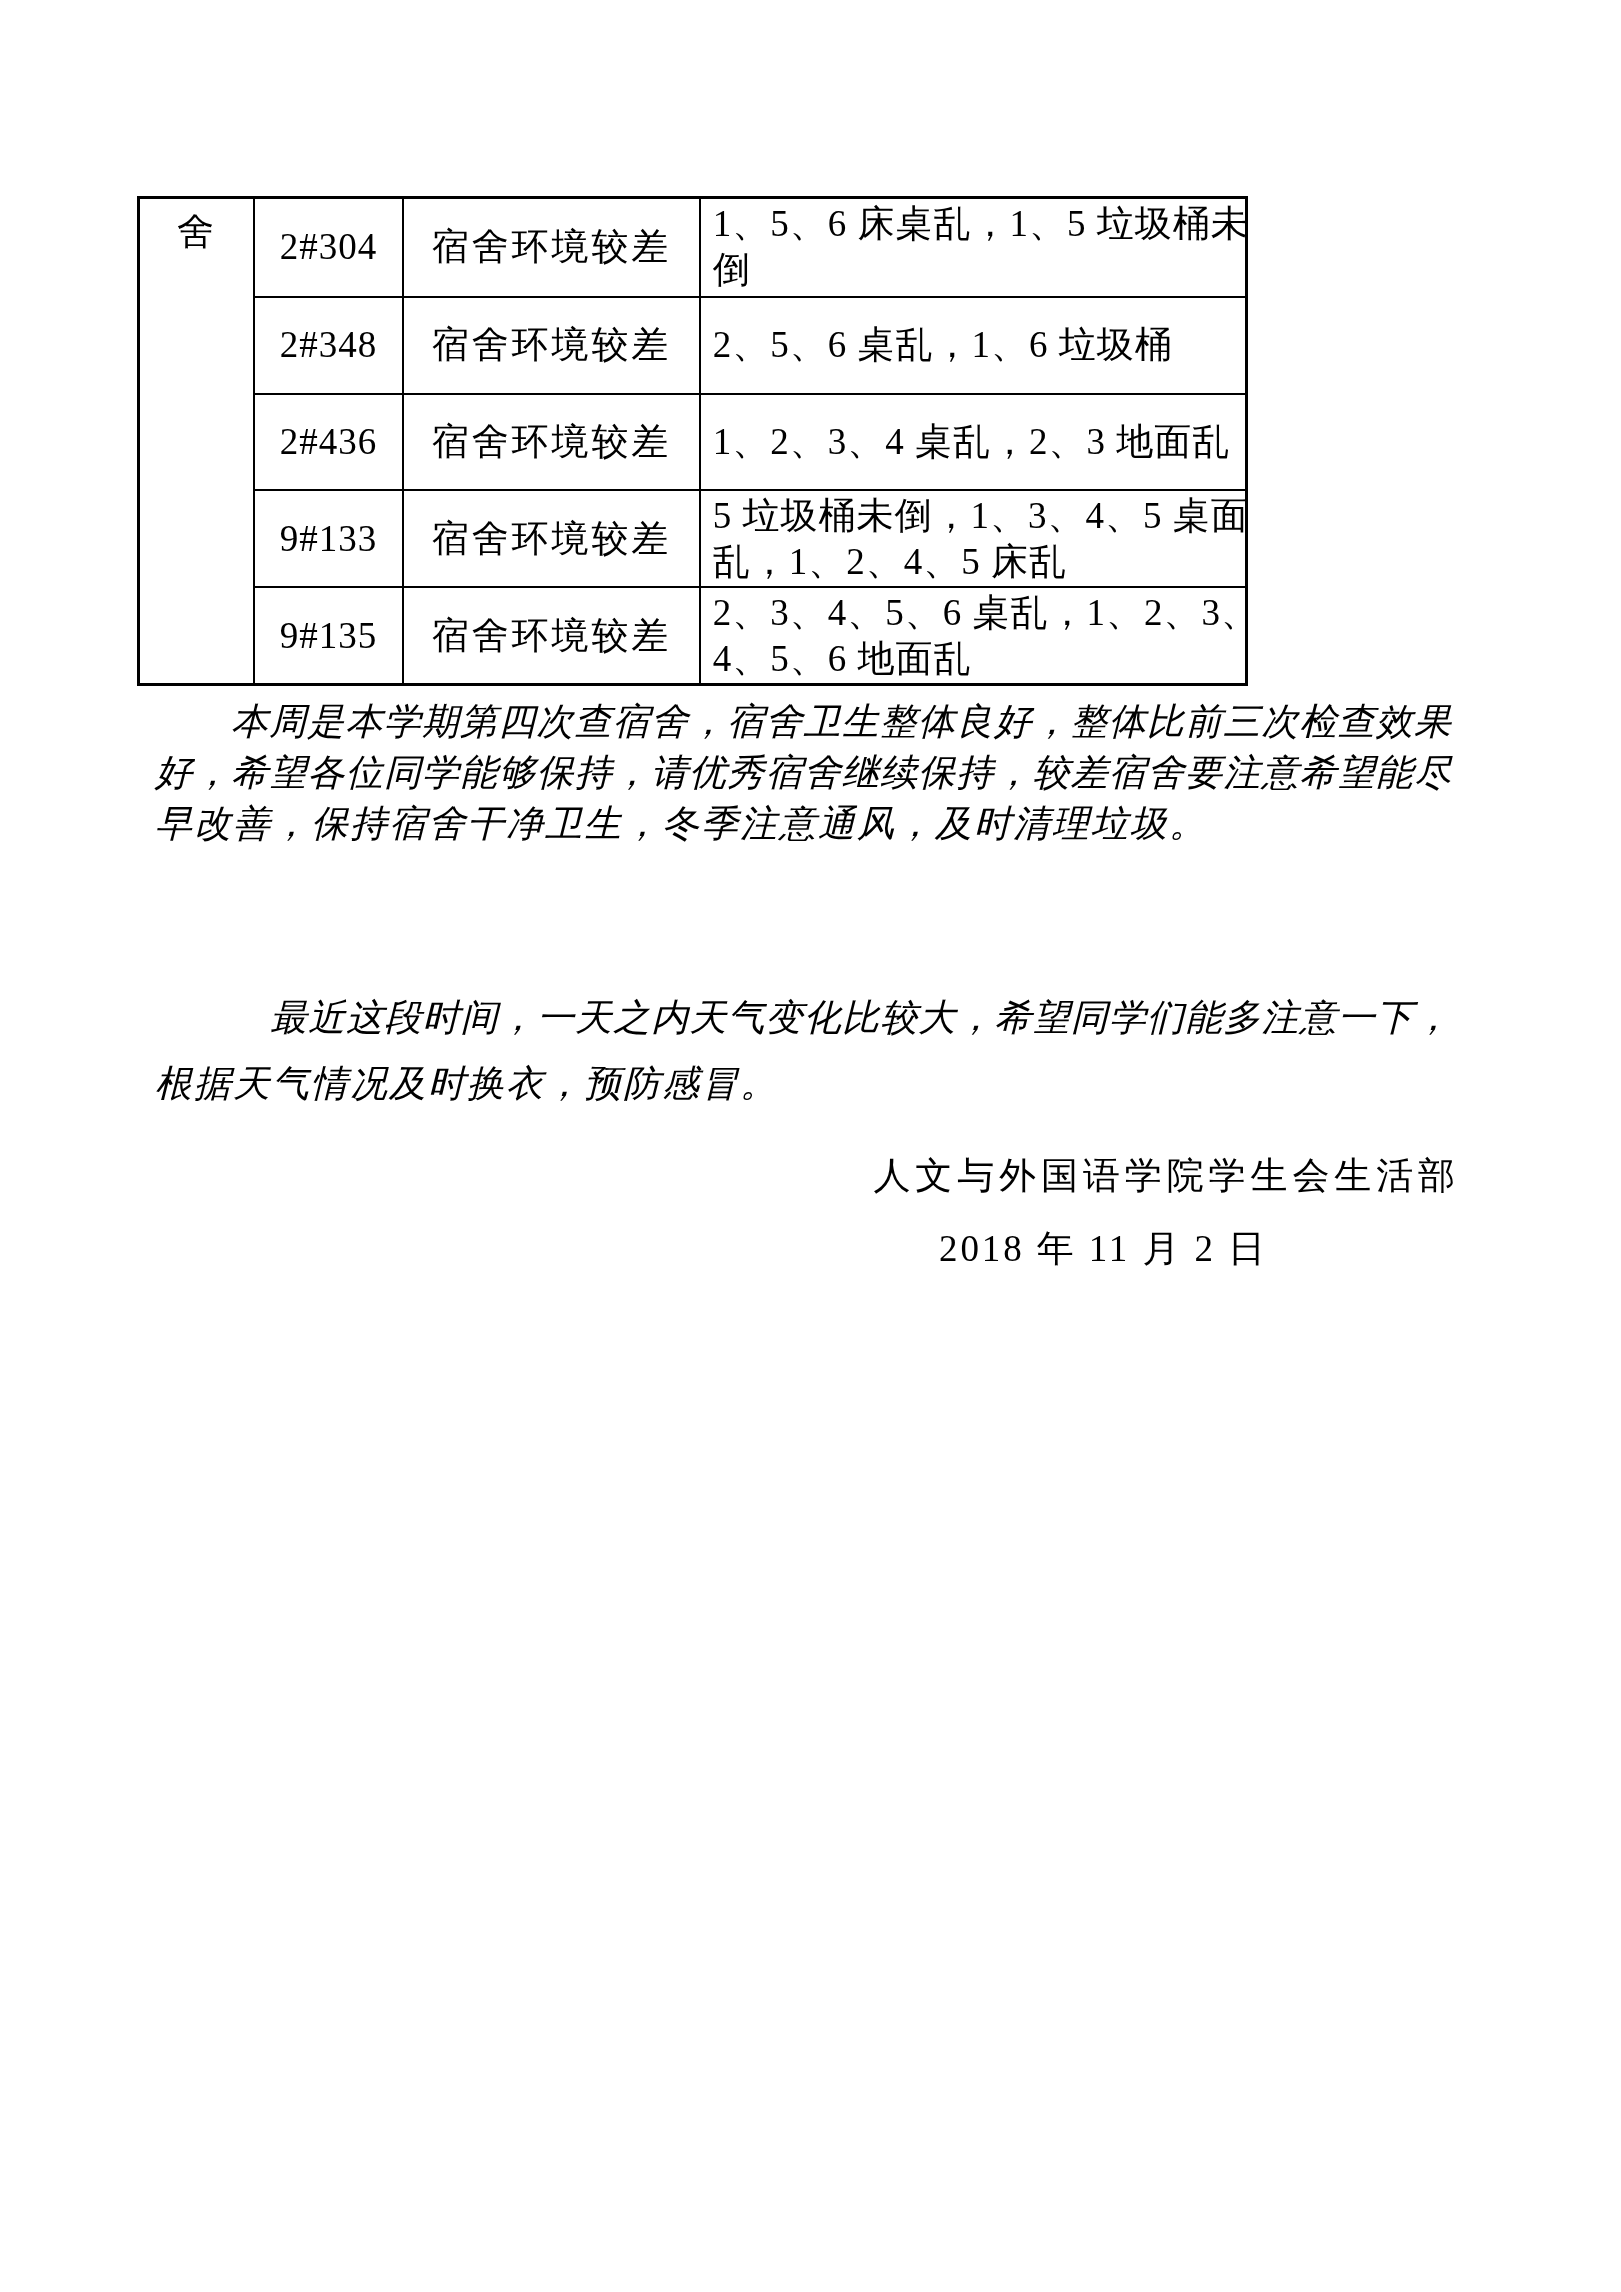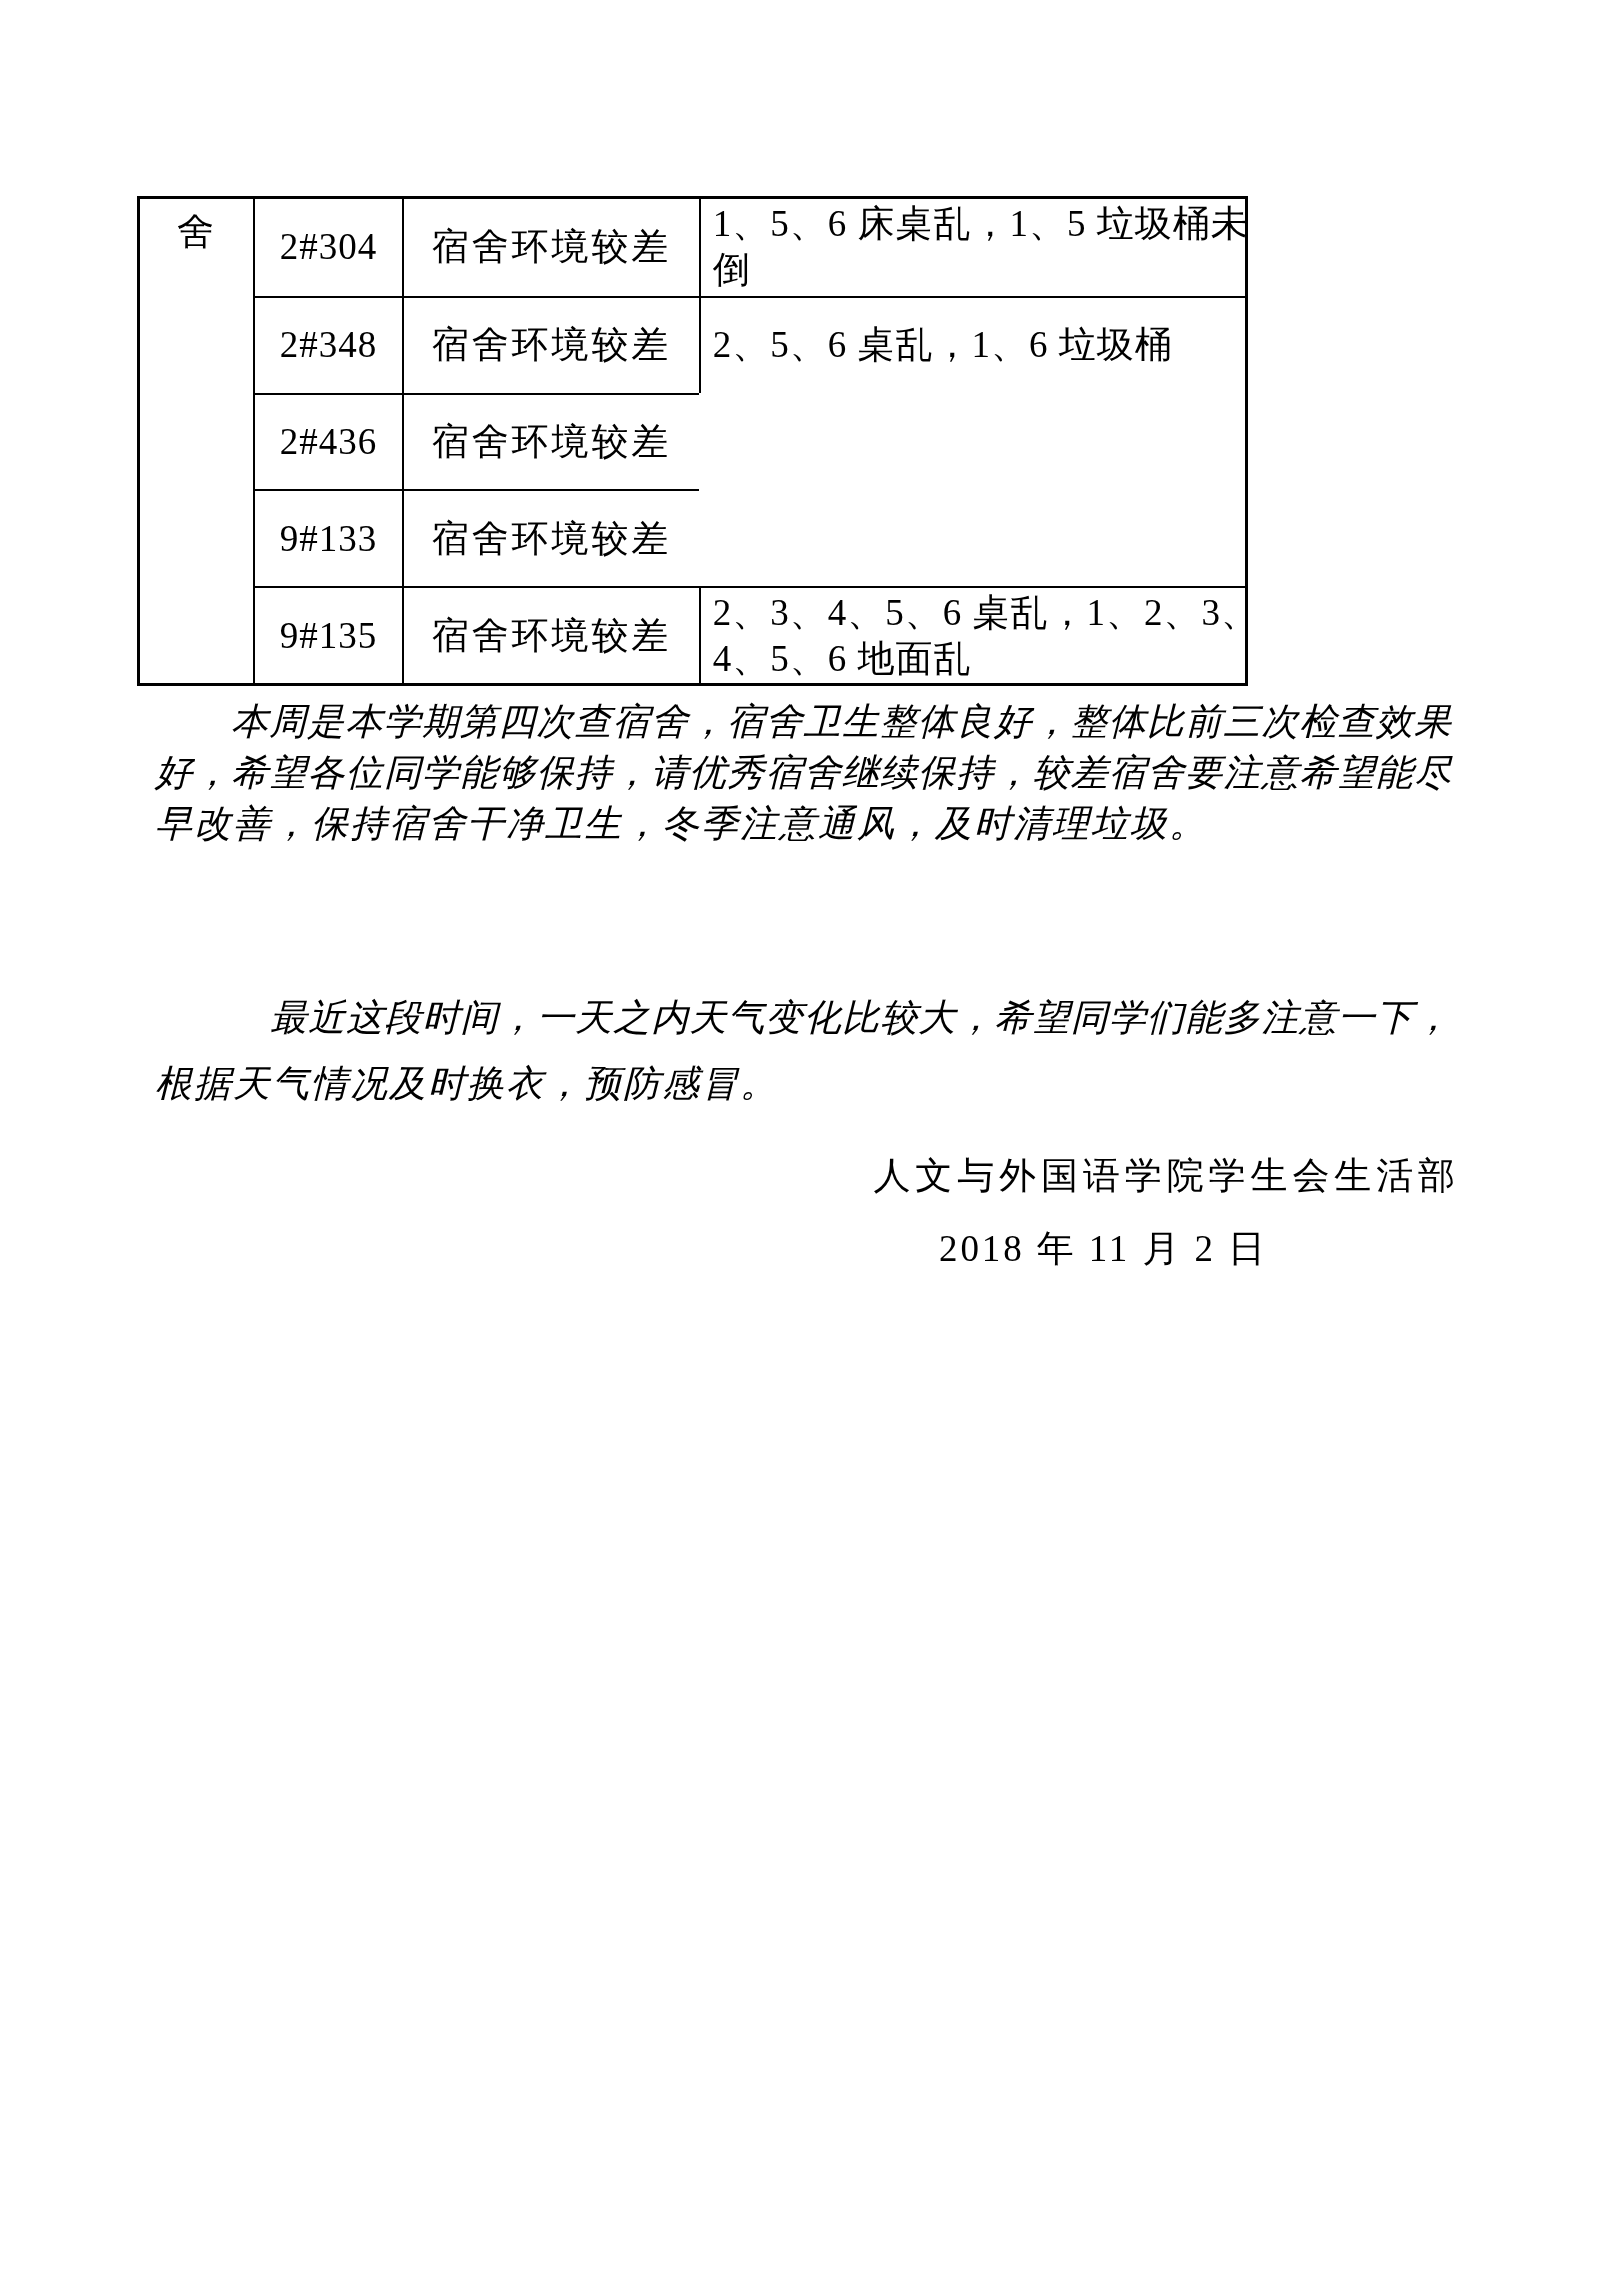--- a/index.html
+++ b/index.html
@@ -117,23 +117,30 @@
     </div>
 
     <div class="cell cell-room bt">2#348</div>
     <div class="cell cell-status bt">宿舍环境较差</div>
     <div class="cell cell-detail bt">
       <div class="detail-line">2、5、6 桌乱，1、6 垃圾桶</div>
     </div>
 
     <div class="cell cell-room bt">2#436</div>
     <div class="cell cell-status bt">宿舍环境较差</div>
+    <div class="cell cell-detail bt">
+      <div class="detail-line">1、2、3、4 桌乱，2、3 地面乱</div>
+    </div>
 
     <div class="cell cell-room bt">9#133</div>
     <div class="cell cell-status bt">宿舍环境较差</div>
+    <div class="cell cell-detail bt">
+      <div class="detail-line">5 垃圾桶未倒，1、3、4、5 桌面</div>
+      <div class="detail-line">乱，1、2、4、5 床乱</div>
+    </div>
 
     <div class="cell cell-room bt">9#135</div>
     <div class="cell cell-status bt">宿舍环境较差</div>
     <div class="cell cell-detail bt">
       <div class="detail-line">2、3、4、5、6 桌乱，1、2、3、</div>
       <div class="detail-line">4、5、6 地面乱</div>
     </div>
 
   </div>
 

